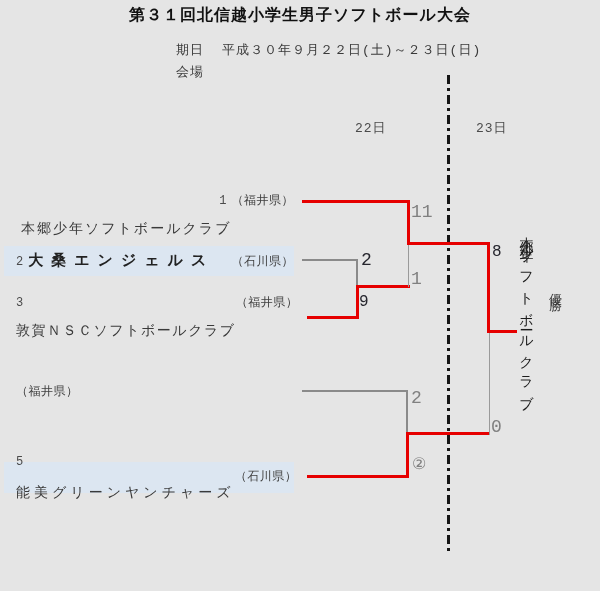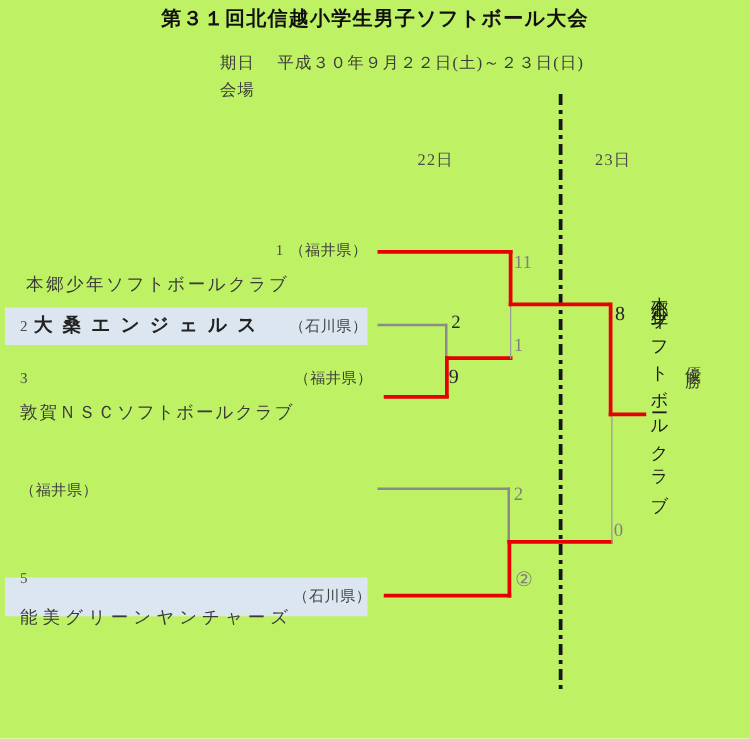--- a/index.html
+++ b/index.html
@@ -1,32 +1,32 @@
 <!DOCTYPE html>
 <html><head>
 <meta charset="utf-8">
 <style>
   html,body{margin:0;padding:0;background:#ffffff;}
   #canvas{
-    position:relative;width:600px;height:591px;background:#bef264;overflow:hidden;
-    font-family:Liberation Serif, serif;color:#3c3c3c;
+    position:relative;width:600px;height:591px;background:#e5e5e5;overflow:hidden;
+    font-family:Liberation Mono, monospace;color:#3c3c3c;
   }
   
   .title{
     position:absolute;left:0;top:5px;width:600px;text-align:center;
     font-size:16px;font-weight:bold;color:#111;letter-spacing:1px;
   }
   .meta{position:absolute;font-size:13px;color:#3a3a3a;letter-spacing:1px;}
   .meta-label-date{left:176px;top:41px;}
   .meta-value-date{left:222px;top:41px;}
   .meta-label-venue{left:176px;top:63px;}
   .meta-value-venue{left:222px;top:63px;letter-spacing:3px;}
   
   .day{position:absolute;font-size:13px;color:#4a4a4a;letter-spacing:1px;}
-  .day1{left:334px;top:119px;}
+  .day1{left:355px;top:119px;}
   .day2{left:476px;top:119px;}
   
   .separator{
     position:absolute;left:447px;top:75px;width:3px;height:480px;
     background:repeating-linear-gradient(180deg,
       #161616 0px,#161616 9px,
       transparent 9px,transparent 13px,
       #161616 13px,#161616 16px,
       transparent 16px,transparent 20px);
   }
@@ -48,21 +48,21 @@
   .row-4{top:378px;height:28px;line-height:28px;}
   .row-4 .tname{font-size:14px;letter-spacing:7px;}
   .row-5{top:462px;height:31px;line-height:31px;background:#dce6f1;align-items:center;}
   .row-5 .tname{font-size:14px;letter-spacing:4px;}
   
   .hl,.vl{position:absolute;}
   .red{background:#e60000;}
   .gray{background:#8a8a8a;}
   .thin{background:#9a9a9a;}
   
-  .score{position:absolute;font-size:15px;color:#808080;line-height:1;}
+  .score{position:absolute;font-size:18px;color:#808080;line-height:1;}
   .score.dark{color:#26262e;}
   
   .champ-name{
     position:absolute;left:517px;top:226px;height:235px;
     writing-mode:vertical-rl;text-orientation:upright;
     font-size:14px;letter-spacing:4px;color:#1c1c1c;
   }
   .champ-label{
     position:absolute;left:545px;top:283px;height:50px;
     writing-mode:vertical-rl;text-orientation:upright;

